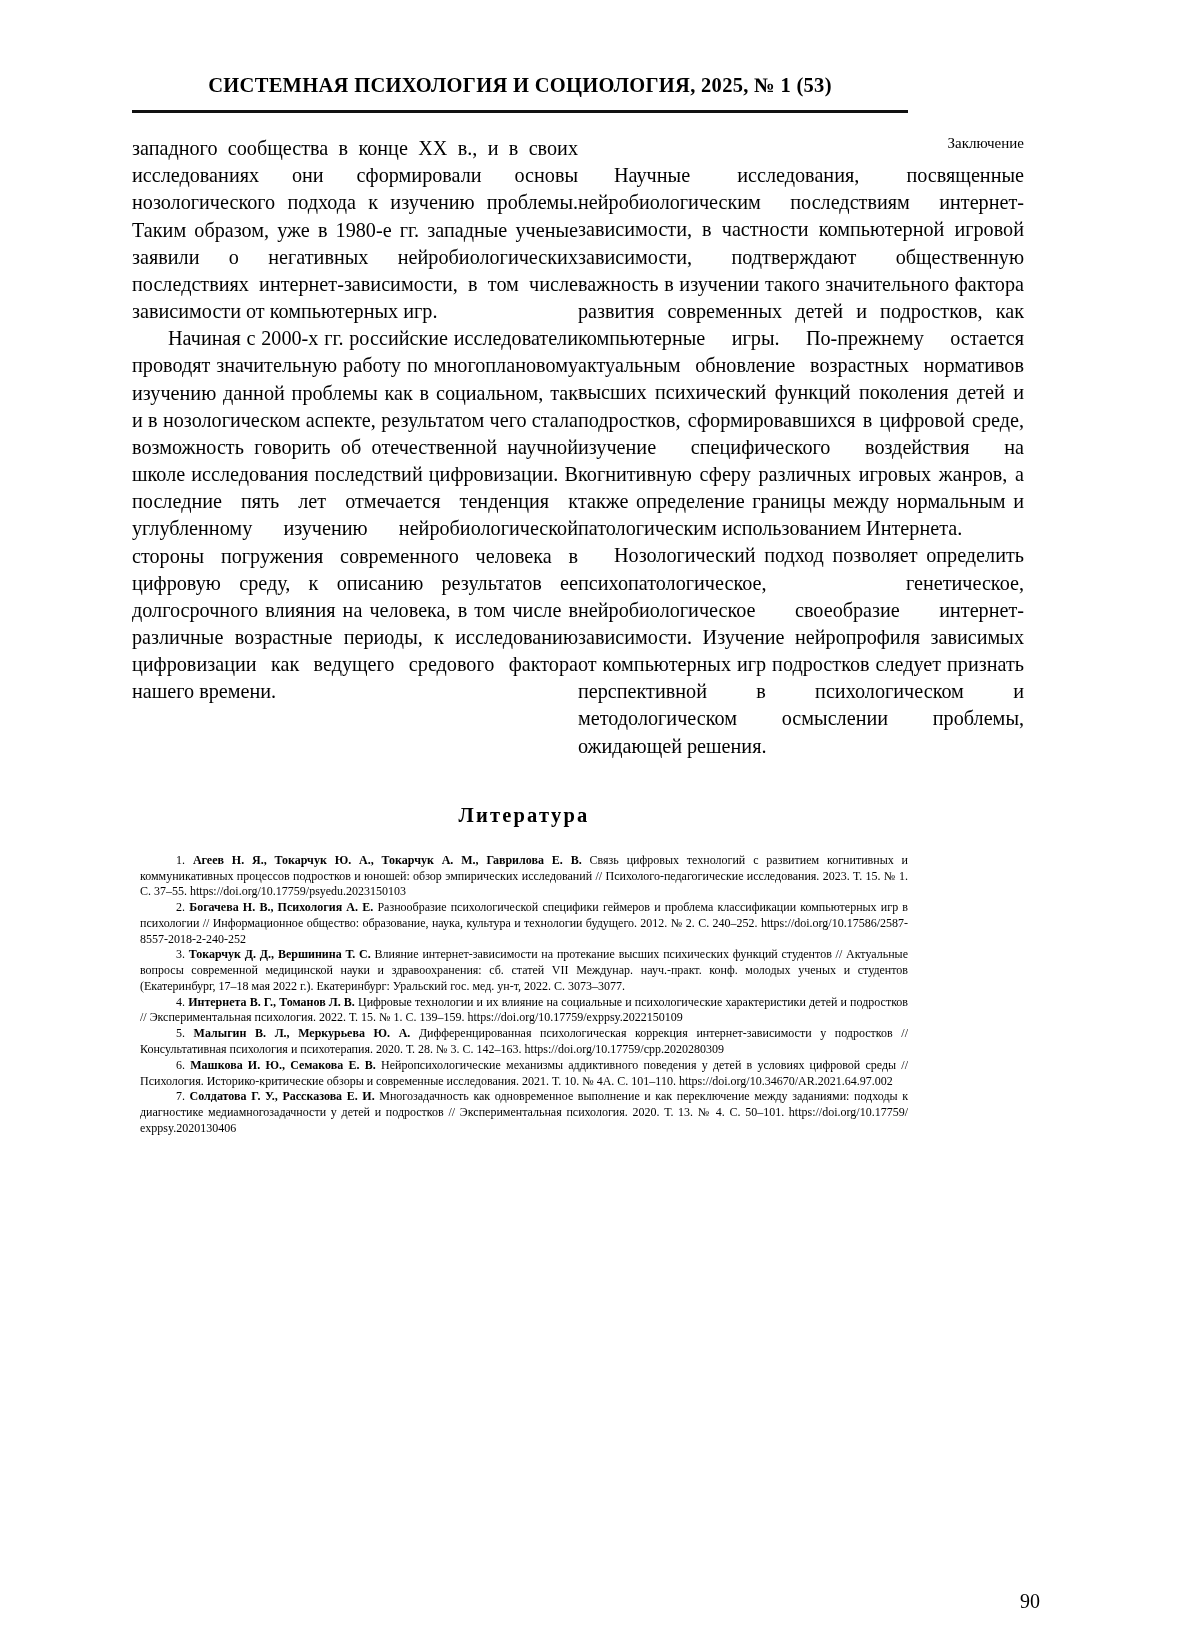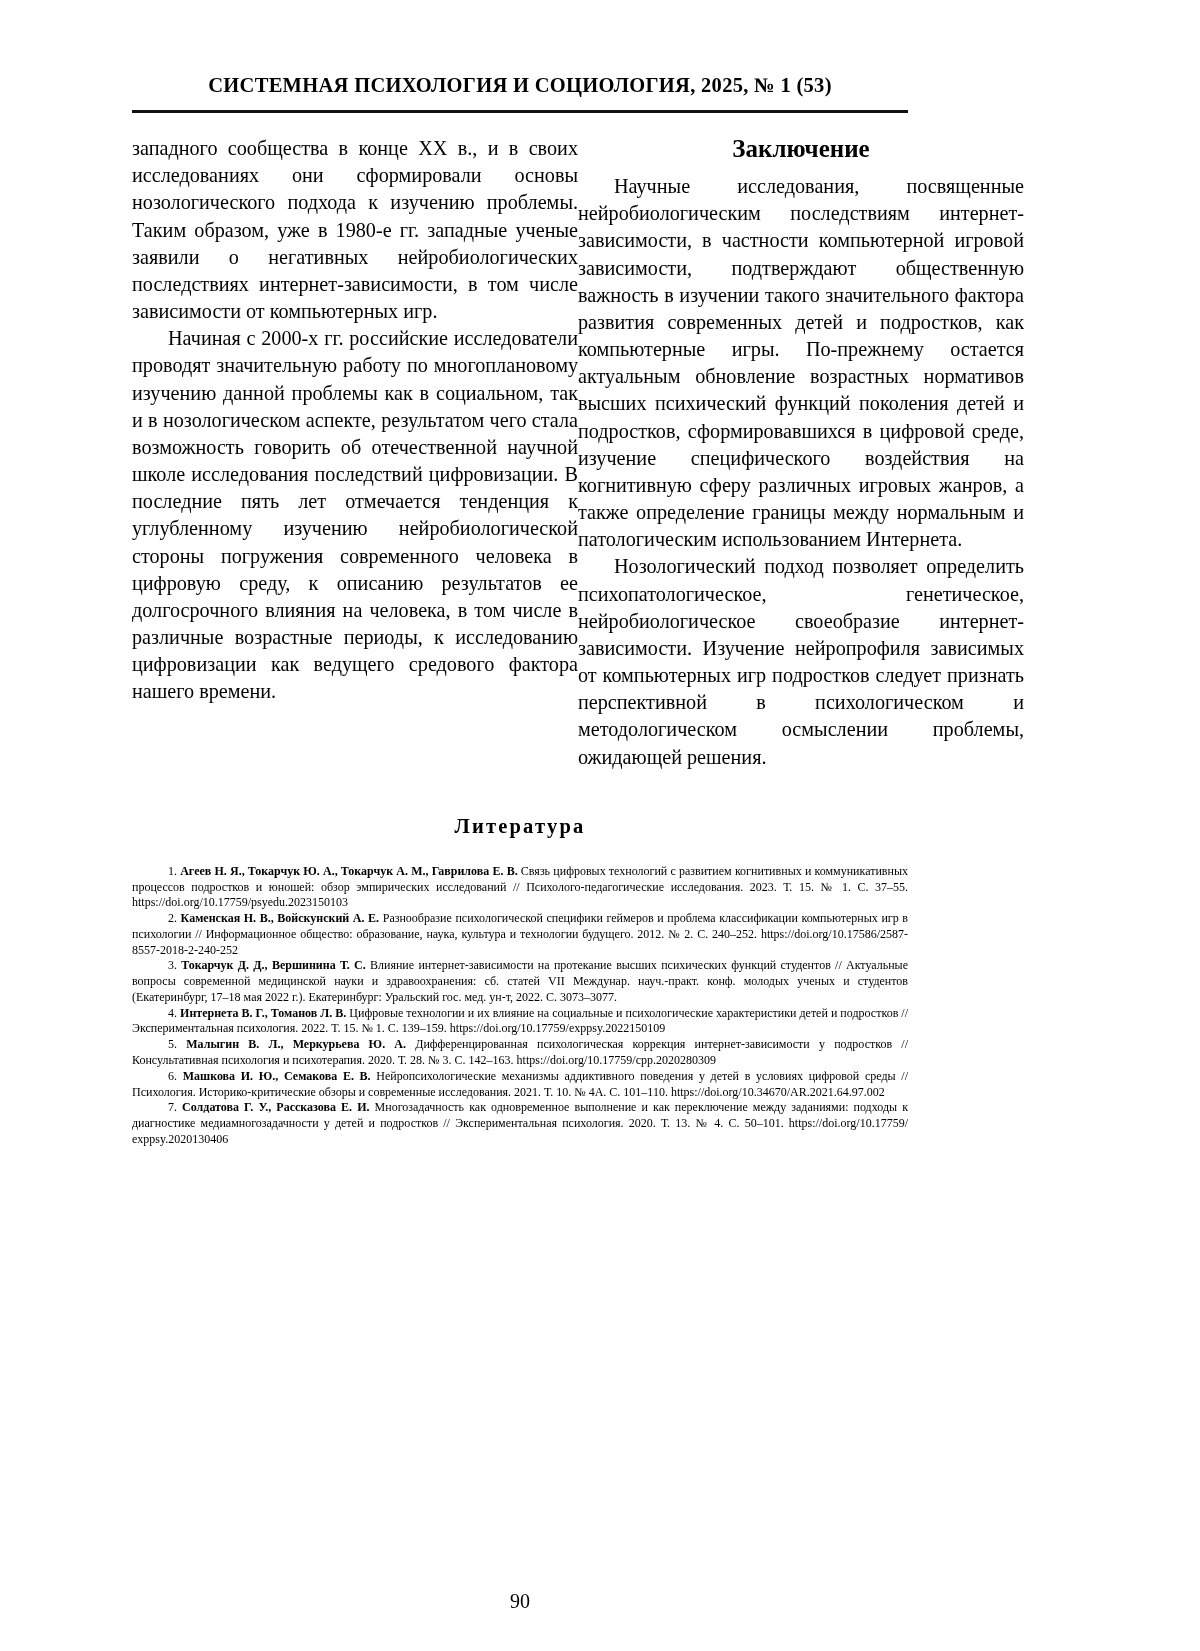--- a/index.html
+++ b/index.html
@@ -50,33 +50,34 @@
     line-height: 1.345;
     text-align: justify;
     text-indent: 36px;
     hyphens: manual;
   }
   p.body.noindent {
     text-indent: 0;
   }
   h2.section {
     margin: 0 0 10px 0;
-    text-align: center;
-    font-weight: bold;
-    font-size: 25px;
+    text-align: right;
+    font-weight: normal;
+    font-size: 15px;
   }
   h2.lit {
     margin: 0;
     text-align: center;
     font-weight: bold;
     font-size: 20.5px;
     letter-spacing: 2.2px;
   }
   .lit-wrap {
     margin-top: 44px;
+    margin-left: 8px;
   }
   .refs {
     margin-top: 26px;
   }
   .ref {
     margin: 0;
     font-size: 12px;
     line-height: 1.315;
     text-align: justify;
     text-indent: 36px;
@@ -85,21 +86,21 @@
     font-weight: normal;
   }
   .ref b {
     font-weight: bold;
   }
   .page-number {
     position: absolute;
     left: 0;
     right: 0;
     bottom: 38px;
-    text-align: center;
+    text-align: right;
     font-size: 20px;
   }
 </style>
 </head>
 <body>
 
 <div class="page">
 
   <div class="running-head">СИСТЕМНАЯ ПСИХОЛОГИЯ И СОЦИОЛОГИЯ, 2025, № 1 (53)</div>
   <div class="rule-double"></div>
@@ -122,21 +123,21 @@
   <div class="lit-wrap">
     <h2 class="lit">Литература</h2>
 
     <div class="refs">
       <p class="ref">
         <span class="num">1.</span>
         <b>Агеев Н. Я., Токарчук Ю. А., Токарчук А. М., Гаврилова Е. В.</b><span> Связь цифровых технологий с развитием когнитивных и коммуникативных процессов подростков и юношей: обзор эмпирических исследований // Психолого-педагогические исследования. 2023. Т. 15. № 1. С. 37–55. https://doi.org/10.17759/psyedu.2023150103</span>
       </p>
       <p class="ref">
         <span class="num">2.</span>
-        <b>Каменская Н. В., Войскунский А. Е.</b><span> Разнообразие психологической специфики геймеров и проблема классификации компьютерных игр в психологии // Информационное общество: образование, наука, культура и технологии будущего. 2012. № 2. С. 240–252. https://doi.org/10.17586/2587-8557-2018-2-240-252</span>
+        <b>Богачева Н. В., Психология А. Е.</b><span> Разнообразие психологической специфики геймеров и проблема классификации компьютерных игр в психологии // Информационное общество: образование, наука, культура и технологии будущего. 2012. № 2. С. 240–252. https://doi.org/10.17586/2587-8557-2018-2-240-252</span>
       </p>
       <p class="ref">
         <span class="num">3.</span>
         <b>Токарчук Д. Д., Вершинина Т. С.</b><span> Влияние интернет-зависимости на протекание высших психических функций студентов // Актуальные вопросы современной медицинской науки и здравоохранения: сб. статей VII Междунар. науч.-практ. конф. молодых ученых и студентов (Екатеринбург, 17–18 мая 2022 г.). Екатеринбург: Уральский гос. мед. ун-т, 2022. С. 3073–3077.</span>
       </p>
       <p class="ref">
         <span class="num">4.</span>
         <b>Интернета В. Г., Томанов Л. В.</b><span> Цифровые технологии и их влияние на социальные и психологические характеристики детей и подростков // Экспериментальная психология. 2022. Т. 15. № 1. С. 139–159. https://doi.org/10.17759/exppsy.2022150109</span>
       </p>
       <p class="ref">

